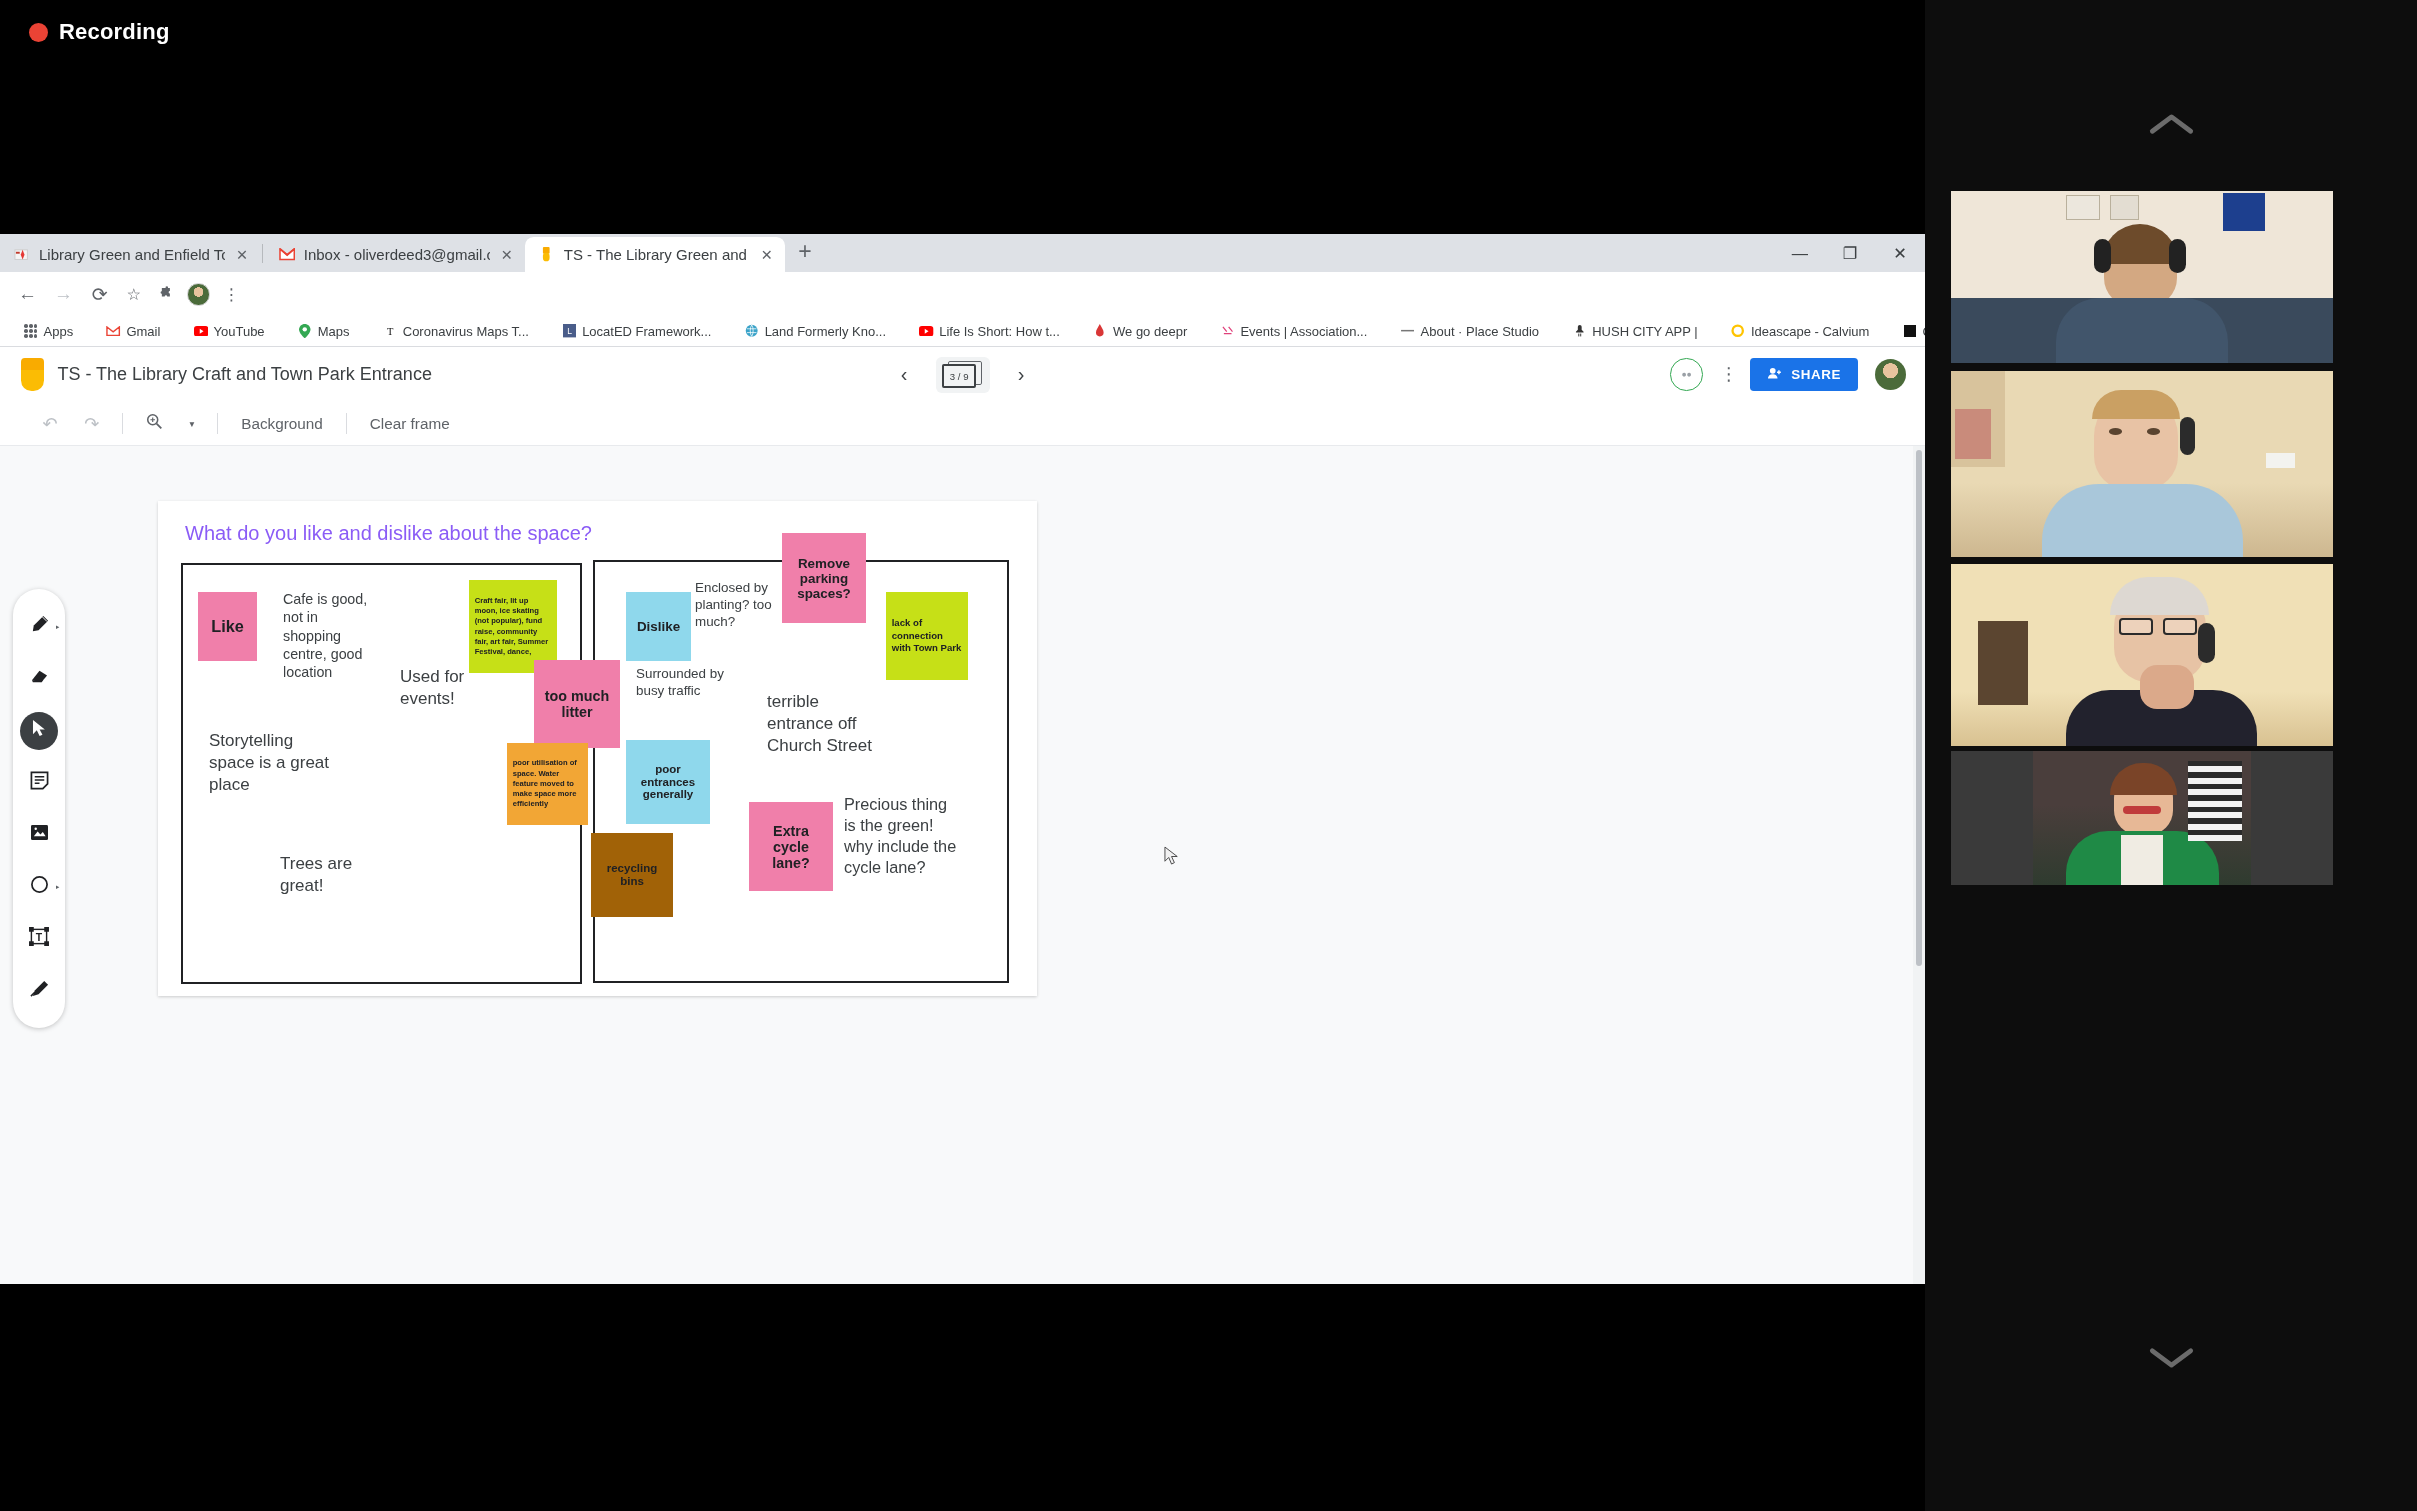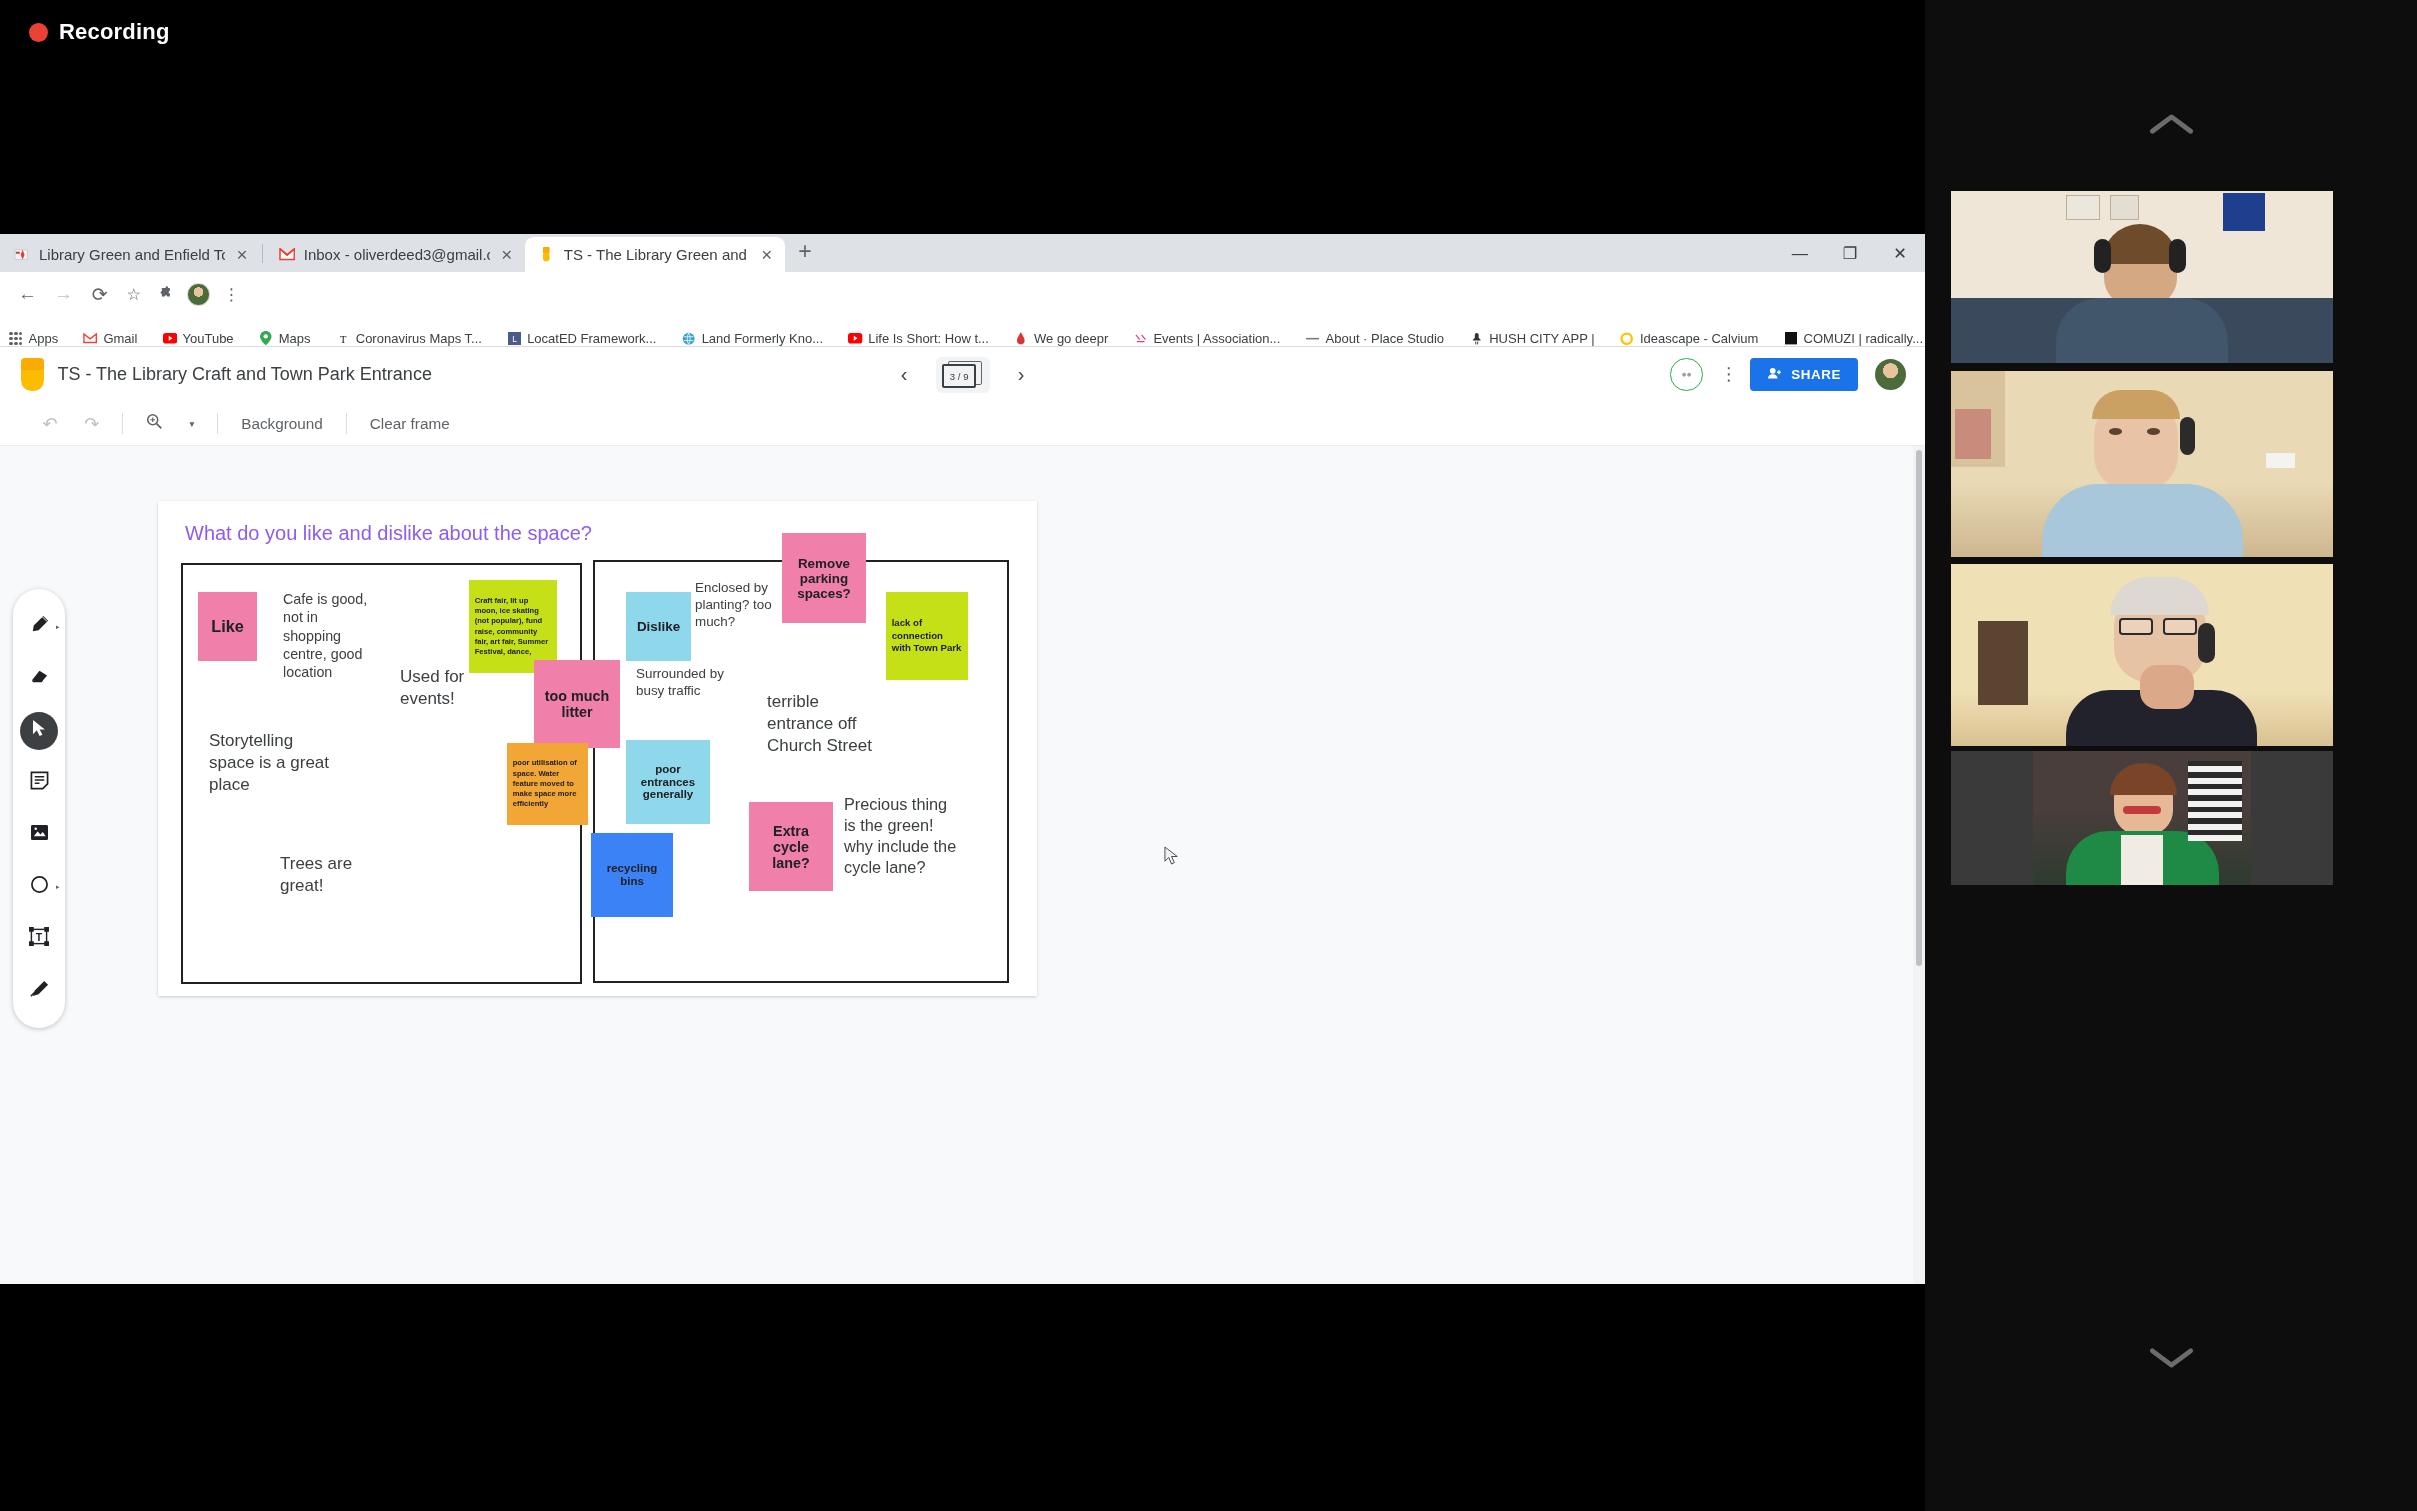--- a/index.html
+++ b/index.html
@@ -42,22 +42,22 @@
   .urlbox { flex: 1; height: 31px; background: #f1f3f4; border-radius: 15.3px; display: flex; align-items: center;
             gap: 8.6px; padding: 0 15.3px; margin: 0 7.6px; font-size: 15px; color: #202124; }
   .lock { font-size: 12.4px; color: #5f6368; }
   .ombtn { width: 32.5px; height: 32.5px; display: flex; align-items: center; justify-content: center;
            font-size: 16.3px; color: #5f6368; }
   .profile-pic { width: 23px; height: 23px; border-radius: 50%;
                  background: radial-gradient(circle at 50% 38%, #e8c39e 0 28%, #4b6b3a 29% 100%);
                  border: 1px solid #cfcfcf; }
 
   
-  .bookmarks { height: 31px; background: #fff; display: flex; align-items: flex-end; gap: 8px;
-               padding: 0 0; border-bottom: 1px solid #dadce0; overflow: hidden; }
+  .bookmarks { height: 31px; background: #fff; display: flex; align-items: center; gap: 16px;
+               padding: 0 15px; border-bottom: 1px solid #dadce0; overflow: hidden; }
   .bm { display: flex; align-items: center; gap: 5.7px; padding: 0 8.6px; font-size: 13px;
         color: #3c4043; white-space: nowrap; flex: none; }
   .bm-ico { width: 14.3px; height: 14.3px; flex: none; display: flex; align-items: center; justify-content: center;
             font-size: 10.5px; }
   .bm-overflow { margin-left: auto; font-size: 14.3px; color: #5f6368; padding-right: 5.7px; }
 
   .grid9 { width: 13.4px; height: 13.4px; display: grid; grid-template-columns: repeat(3,1fr);
            grid-template-rows: repeat(3,1fr); gap: 1.4px; }
   .grid9 i { background: #5f6368; border-radius: 50%; }
 
@@ -486,21 +486,21 @@
             <div class="free-text" style="left:122px;top:333px;width:96px;font-size:17px;margin-top:19px;">Trees are great!</div>
             <div class="free-text" style="left:537px;top:78px;width:88px;font-size:13.4px;">Enclosed by planting? too much?</div>
             <div class="free-text" style="left:478px;top:164px;width:92px;font-size:13.4px;">Surrounded by busy traffic</div>
             <div class="free-text" style="left:609px;top:190px;width:105px;font-size:17px;">terrible entrance off Church Street</div>
             <div class="free-text" style="left:686px;top:293px;width:115px;font-size:16.3px;">Precious thing is the green! why include the cycle lane?</div>
 
             <div class="note" style="left:40px;top:91px;width:59px;height:69px;background:#f07faa;font-size:16.3px;">Like</div>
             <div class="note sm" style="left:311px;top:79px;width:88px;height:93px;background:#c6e017;font-size:7.6px;">Craft fair, lit up moon, ice skating (not popular), fund raise, community fair, art fair, Summer Festival, dance,</div>
             <div class="note" style="left:376px;top:159px;width:86px;height:88px;background:#f07faa;font-size:14.3px;">too much litter</div>
             <div class="note sm" style="left:349px;top:242px;width:81px;height:82px;background:#f2a635;font-size:7.6px;">poor utilisation of space. Water feature moved to make space more efficiently</div>
-            <div class="note" style="left:433px;top:332px;width:82px;height:84px;background:#3b82f6;font-size:11.5px;">recycling bins</div>
+            <div class="note" style="left:433px;top:332px;width:82px;height:84px;background:#a16207;font-size:11.5px;">recycling bins</div>
             <div class="note" style="left:468px;top:91px;width:65px;height:69px;background:#8fd8ec;font-size:13.4px;">Dislike</div>
             <div class="note" style="left:624px;top:32px;width:84px;height:90px;background:#f07faa;font-size:13.4px;">Remove parking spaces?</div>
             <div class="note sm" style="left:728px;top:91px;width:82px;height:88px;background:#c6e017;font-size:9.6px;">lack of connection with Town Park</div>
             <div class="note" style="left:468px;top:239px;width:84px;height:84px;background:#8fd8ec;font-size:11.5px;">poor entrances generally</div>
             <div class="note" style="left:591px;top:301px;width:84px;height:89px;background:#f07faa;font-size:14.3px;">Extra cycle lane?</div>
 
           </div>
         </div>
       </div>
     </div>

